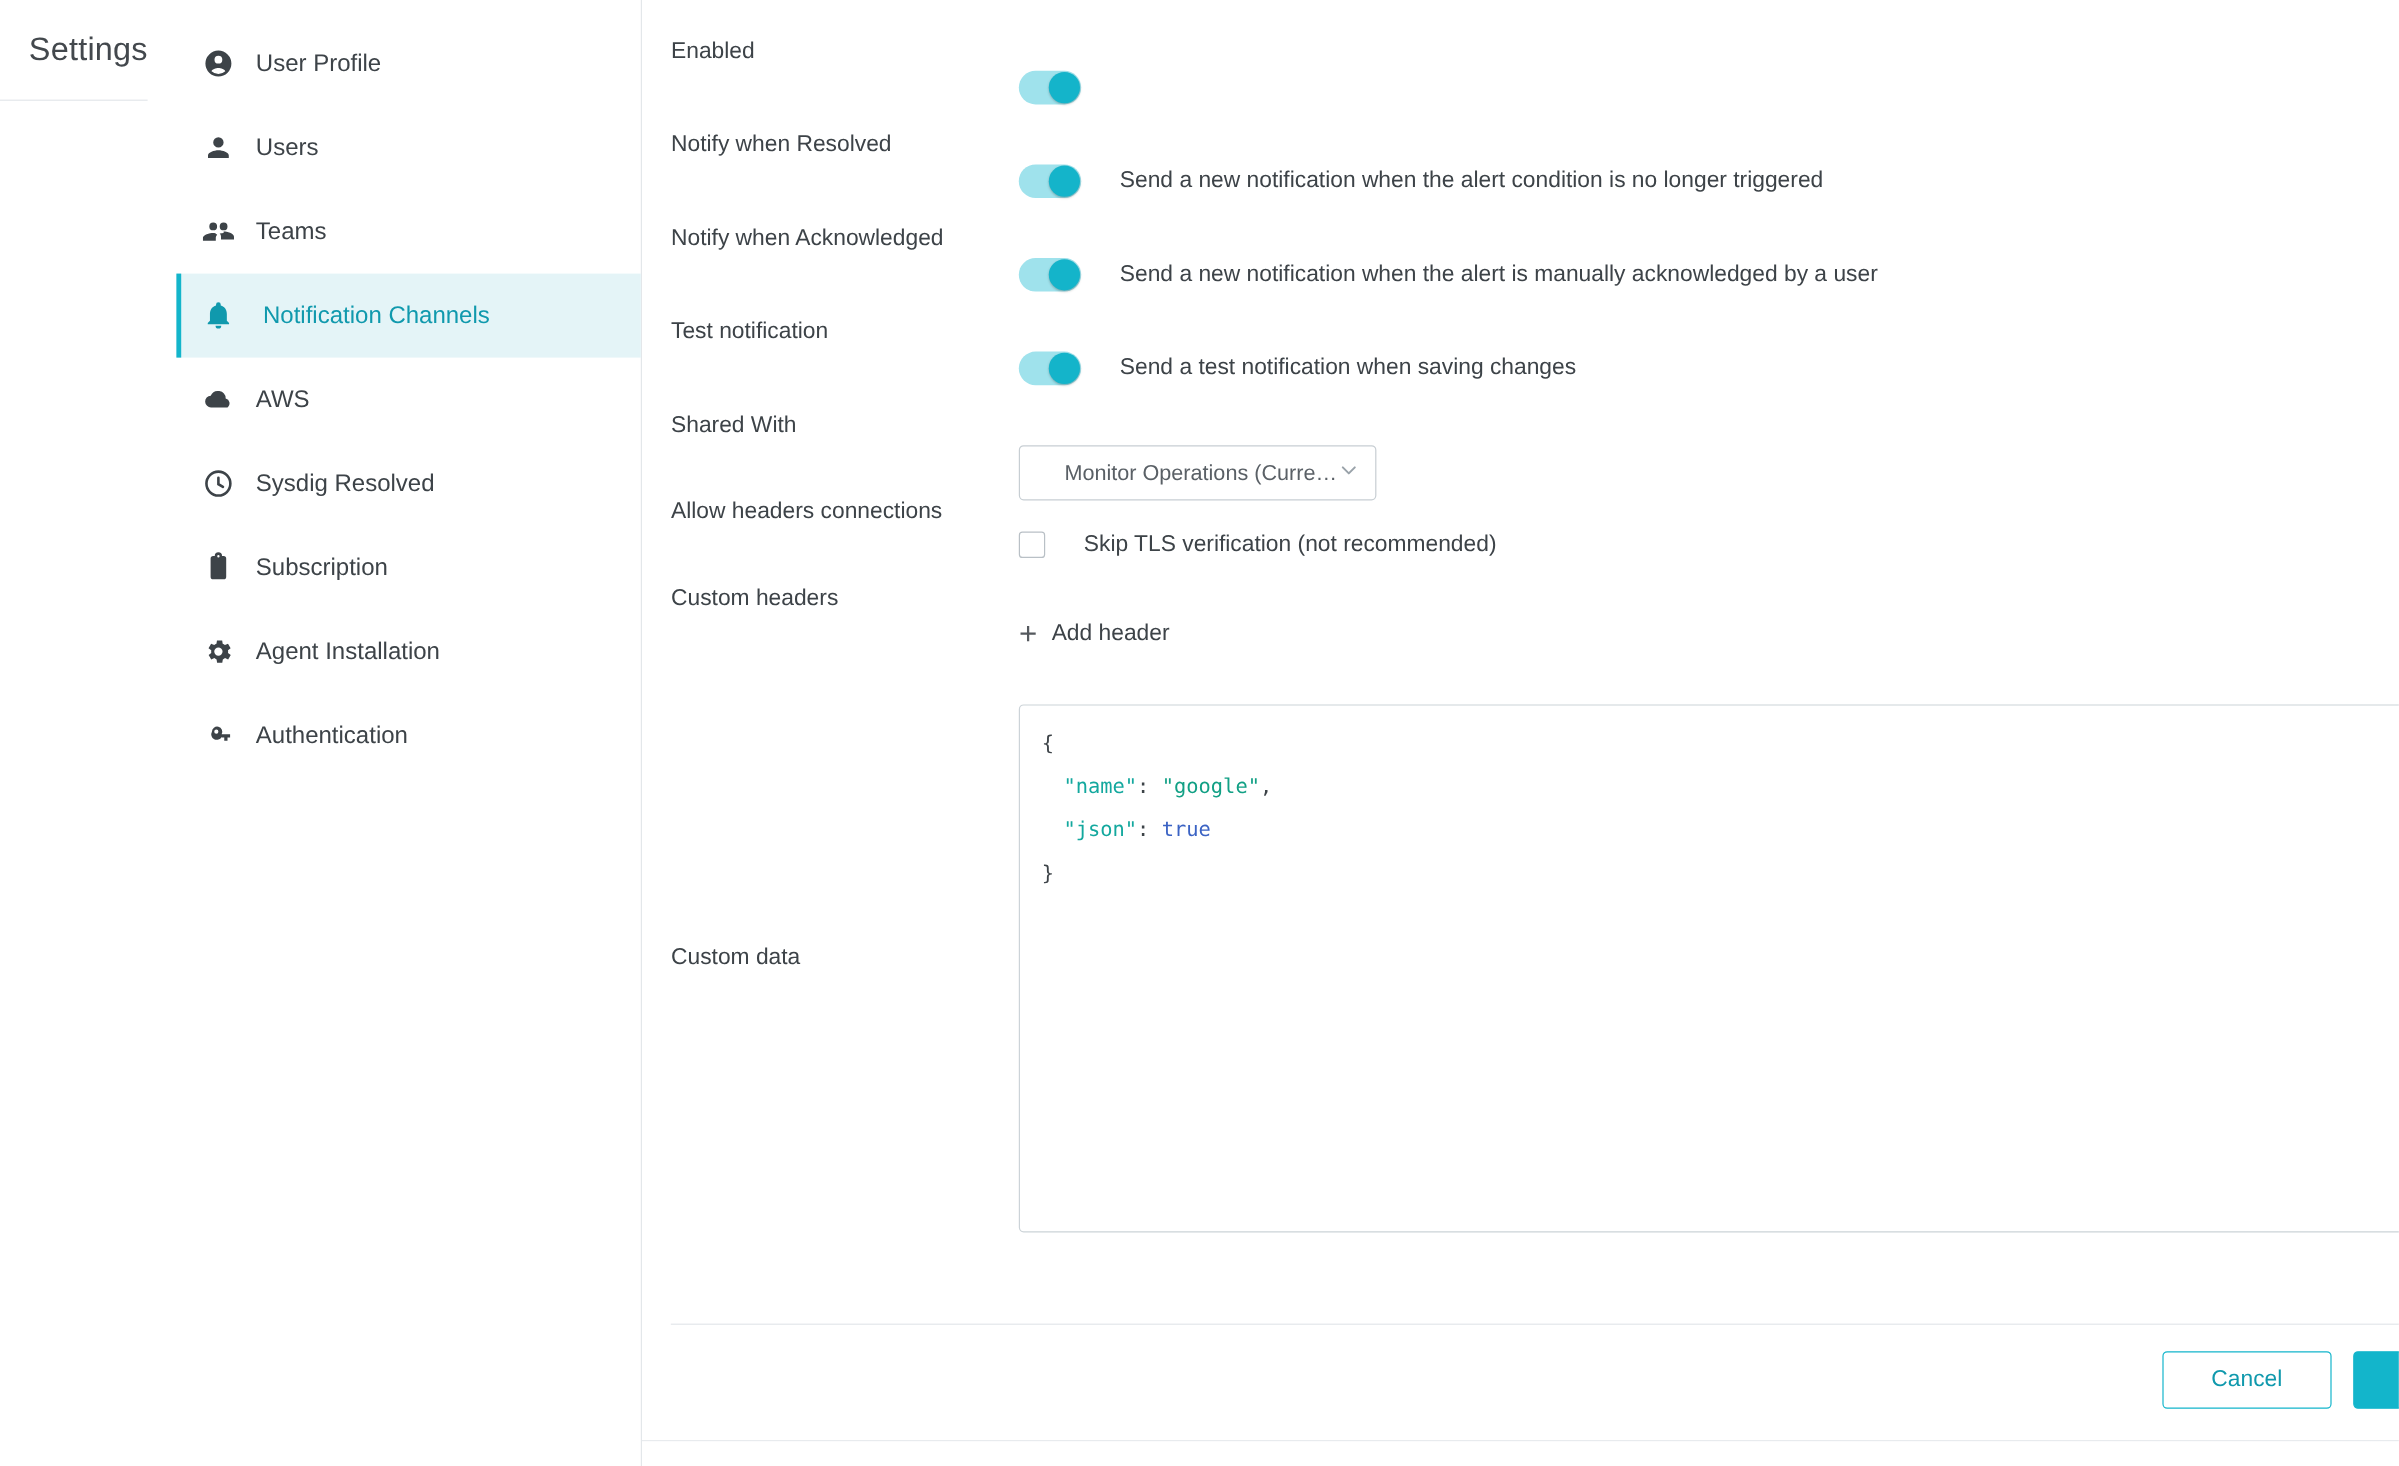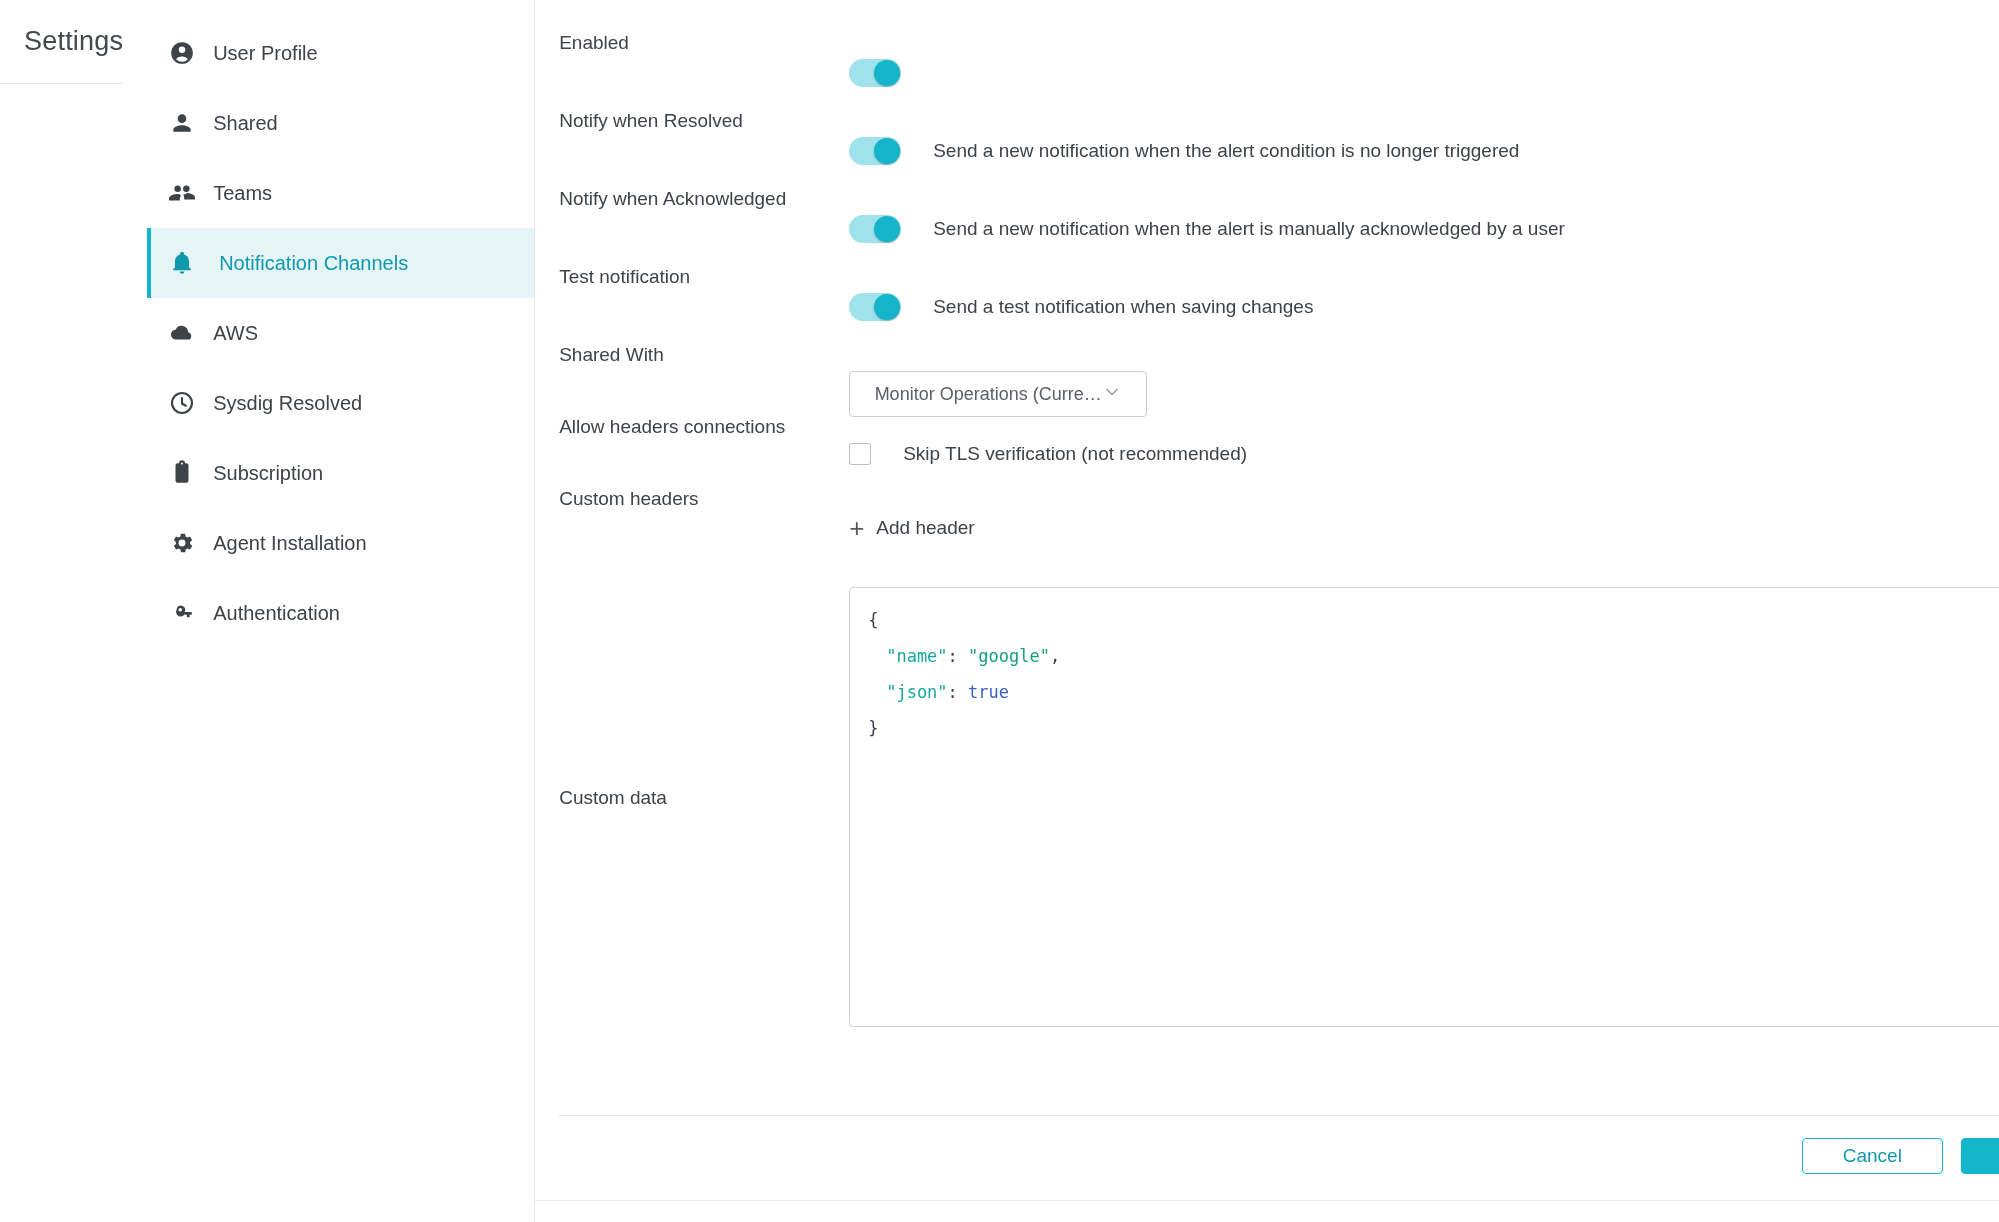--- a/index.html
+++ b/index.html
@@ -140,21 +140,21 @@
     font-size: 19px;
     color: #3d4348;
   }
   .select {
     width: 298px;
     height: 46px;
     border: 1px solid #c7ced3;
     border-radius: 4px;
     display: flex;
     align-items: center;
-    justify-content: center;
+    justify-content: flex-end;
     padding: 0 12px;
     background: #fff;
     cursor: pointer;
   }
   .select-value {
     font-size: 18px;
     color: #5a6066;
     white-space: nowrap;
     overflow: hidden;
     text-overflow: ellipsis;
@@ -208,21 +208,21 @@
   
   .footer {
     border-top: 1px solid #e3e7ea;
     margin: 18px 62px 0 24px;
     padding: 22px 0 26px 0;
     display: flex;
     justify-content: flex-end;
     gap: 18px;
   }
   .btn {
-    height: 36px;
+    height: 48px;
     min-width: 112px;
     border-radius: 4px;
     font-size: 19px;
     display: inline-flex;
     align-items: center;
     justify-content: center;
     cursor: pointer;
     padding: 0 40px;
     text-align: center;
   }
@@ -264,21 +264,21 @@
         </span>
         <span class="nav-label">User Profile</span>
       </div>
 
       <div class="nav-item">
         <span class="nav-icon">
           <svg width="26" height="26" viewBox="0 0 24 24" fill="currentColor">
               <path d="M12 12a4 4 0 100-8 4 4 0 000 8zm0 2c-3.3 0-8 1.67-8 4v2h16v-2c0-2.33-4.7-4-8-4z"></path>
             </svg>
         </span>
-        <span class="nav-label">Shared</span>
+        <span class="nav-label">Users</span>
       </div>
 
       <div class="nav-item">
         <span class="nav-icon">
           <svg width="26" height="26" viewBox="0 0 24 24" fill="currentColor">
               <path d="M8 11a3 3 0 100-6 3 3 0 000 6zm8 0a3 3 0 100-6 3 3 0 000 6zm-8 2c-2.67 0-8 1.34-8 4v2h10v-2c0-1 .4-1.85 1.08-2.5C10.2 13.2 9 13 8 13zm8 0c-.9 0-2 .17-3 .5.7.66 1 1.5 1 2.5v2h10v-2c0-2.66-5.33-4-8-4z"></path>
             </svg>
         </span>
         <span class="nav-label">Teams</span>
       </div>

